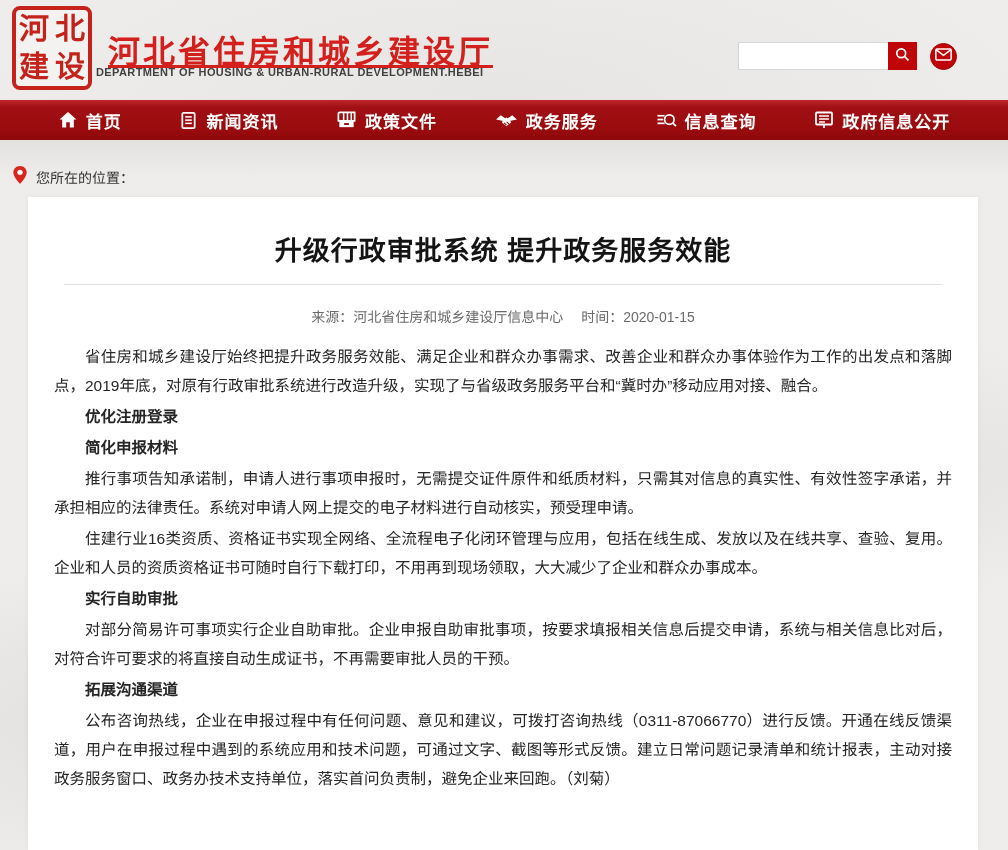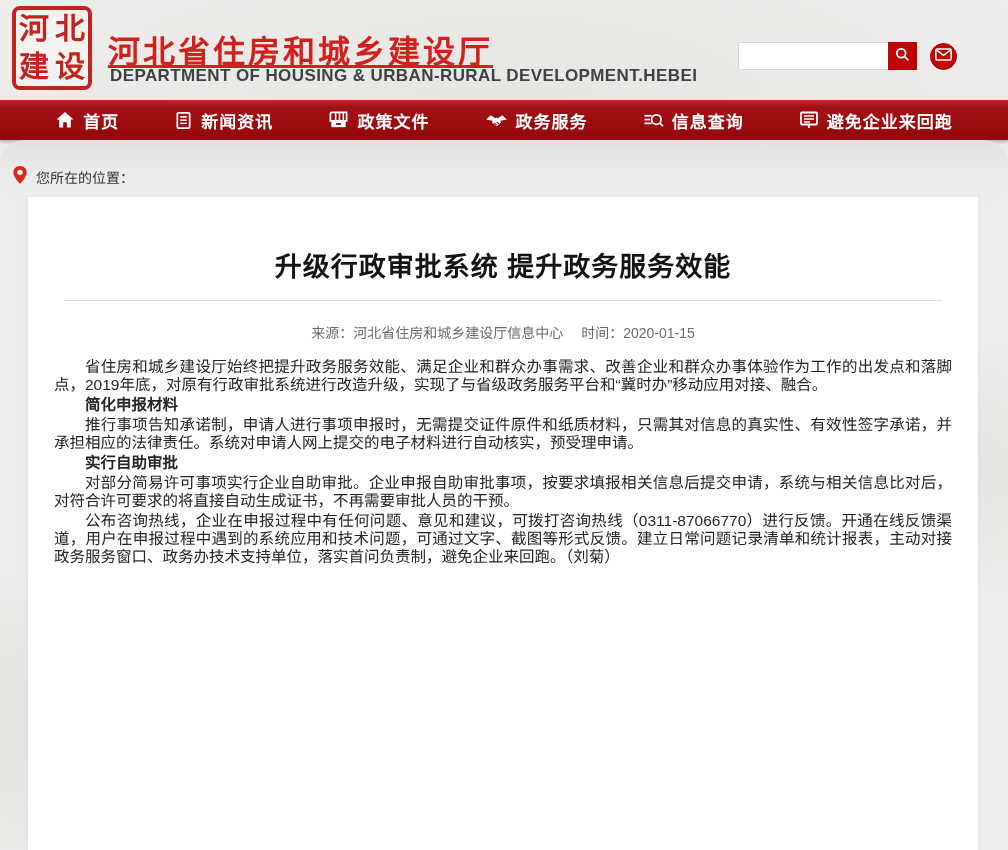--- a/index.html
+++ b/index.html
@@ -23,22 +23,22 @@
     display:grid; grid-template-columns:1fr 1fr; grid-template-rows:1fr 1fr;
     align-items:center; justify-items:center;
     color:#c3231b; font-weight:bold; font-size:30px; line-height:1;
     font-family:"Liberation Serif","DejaVu Serif",serif;
   }
   .site-title {
     position:absolute; left:108px; top:26px;
     font-size:32px; font-weight:bold; color:#d3201d; letter-spacing:3px;text-decoration:underline;
   }
   .site-subtitle {
-    position:absolute; left:110px; top:66px;
-    font-size:17px; font-weight:bold; color:#414141; letter-spacing:0.4px;
+    position:absolute; left:96px; top:66px;
+    font-size:11px; font-weight:bold; color:#414141; letter-spacing:0.4px;
   }
   .search-wrap { position:absolute; left:738px; top:42px; display:flex; align-items:center; }
   .search-input {
     width:150px; height:28px; border:1px solid #d6d6d6; border-right:none;
     background:#fff; outline:none; padding:0 8px; font-size:13px;
   }
   .search-btn {
     width:29px; height:28px; background:#c00508; border:none; cursor:pointer;
     display:flex; align-items:center; justify-content:center;
   }
@@ -58,44 +58,42 @@
     display:flex; align-items:center; gap:8px; color:#fff;
     font-size:17px; font-weight:bold; letter-spacing:1px; cursor:pointer;
     white-space:nowrap;
   }
   .nav-item .ic { display:flex; align-items:center; }
 
   
   .crumb-bar {
     height:57px; display:flex; align-items:center; padding:16px 0 0 12px;
     background:linear-gradient(180deg,#e2e1df 0%, #edecea 60%, #eeedeb 100%);
-    border-radius:24px;
   }
   .crumb-label { font-size:14px; color:#333; margin:0 6px 0 8px; }
   .crumb-links { font-size:14px; color:#e02318; }
   .crumb-link { color:#e02318; cursor:pointer; text-decoration:none; }
   .crumb-sep { color:#e02318; }
 
   
   .panel {
     margin:0 30px 0 28px; background:#fff; min-height:653px;
     box-shadow:0 0 6px rgba(0,0,0,0.06);
     padding:32px 20px 30px 20px;
   }
   .article-title {
     text-align:center; font-size:27px; font-weight:bold; color:#141414;
     letter-spacing:1px;
-    margin-top:16px;
   }
   .title-divider { border:none; border-top:1px solid #e0e0e0; margin:16px 16px 0 16px; }
   .article-meta { text-align:center; font-size:14px; color:#6b6b6b; margin-top:21px; }
   .article-meta .gap { display:inline-block; width:18px; }
   .article-body { margin-top:16px; padding:0 6px; }
   .body-p, .body-h {
-    font-size:15.5px; line-height:18px; text-align:justify;
+    font-size:15.5px; line-height:29px; text-align:justify;
     text-indent:2em; color:#262626; margin:2px 0;
   }
   .body-h { font-weight:bold; }
 </style>
 </head>
 <body>
 
 <div class="header">
   <div class="seal">
     <span>河</span>
@@ -187,21 +185,21 @@
   <div class="nav-item">
     <span class="ic">
       <svg width="20" height="20" viewBox="0 0 20 20">
           <rect x="2" y="2.5" width="16" height="12" rx="1" fill="none" stroke="#fff" stroke-width="1.8"></rect>
           <line x1="5" y1="6" x2="15" y2="6" stroke="#fff" stroke-width="1.5"></line>
           <line x1="5" y1="9" x2="15" y2="9" stroke="#fff" stroke-width="1.5"></line>
           <line x1="5" y1="12" x2="11" y2="12" stroke="#fff" stroke-width="1.5"></line>
           <line x1="10" y1="14.5" x2="10" y2="18" stroke="#fff" stroke-width="1.8"></line>
         </svg>
     </span>
-    <span>避免企业来回跑</span>
+    <span>政府信息公开</span>
   </div>
 </div>
 
 <div class="crumb-bar">
   <span>
     <svg width="16" height="20" viewBox="0 0 18 22">
         <path d="M9 1 C4.6 1 1.5 4.3 1.5 8.2 C1.5 13.4 9 21 9 21 C9 21 16.5 13.4 16.5 8.2 C16.5 4.3 13.4 1 9 1 Z" fill="#d9251c"></path>
         <circle cx="9" cy="8" r="3" fill="#fff"></circle>
       </svg>
   </span>
@@ -210,19 +208,22 @@
 
 <div class="panel">
   <h1 class="article-title">升级行政审批系统 提升政务服务效能</h1>
   <hr class="title-divider">
   <div class="article-meta">
     <span>来源：</span><span>河北省住房和城乡建设厅信息中心</span><span class="gap"></span><span>时间：</span><span>2020-01-15</span>
   </div>
 
   <div class="article-body">
     <p class="body-p">省住房和城乡建设厅始终把提升政务服务效能、满足企业和群众办事需求、改善企业和群众办事体验作为工作的出发点和落脚点，2019年底，对原有行政审批系统进行改造升级，实现了与省级政务服务平台和“冀时办”移动应用对接、融合。</p>
+    <p class="body-h">优化注册登录</p>
     <p class="body-h">简化申报材料</p>
     <p class="body-p">推行事项告知承诺制，申请人进行事项申报时，无需提交证件原件和纸质材料，只需其对信息的真实性、有效性签字承诺，并承担相应的法律责任。系统对申请人网上提交的电子材料进行自动核实，预受理申请。</p>
+    <p class="body-p">住建行业16类资质、资格证书实现全网络、全流程电子化闭环管理与应用，包括在线生成、发放以及在线共享、查验、复用。企业和人员的资质资格证书可随时自行下载打印，不用再到现场领取，大大减少了企业和群众办事成本。</p>
     <p class="body-h">实行自助审批</p>
     <p class="body-p">对部分简易许可事项实行企业自助审批。企业申报自助审批事项，按要求填报相关信息后提交申请，系统与相关信息比对后，对符合许可要求的将直接自动生成证书，不再需要审批人员的干预。</p>
+    <p class="body-h">拓展沟通渠道</p>
     <p class="body-p">公布咨询热线，企业在申报过程中有任何问题、意见和建议，可拨打咨询热线（0311-87066770）进行反馈。开通在线反馈渠道，用户在申报过程中遇到的系统应用和技术问题，可通过文字、截图等形式反馈。建立日常问题记录清单和统计报表，主动对接政务服务窗口、政务办技术支持单位，落实首问负责制，避免企业来回跑。（刘菊）</p>
   </div>
 </div>
 
 </body></html>

